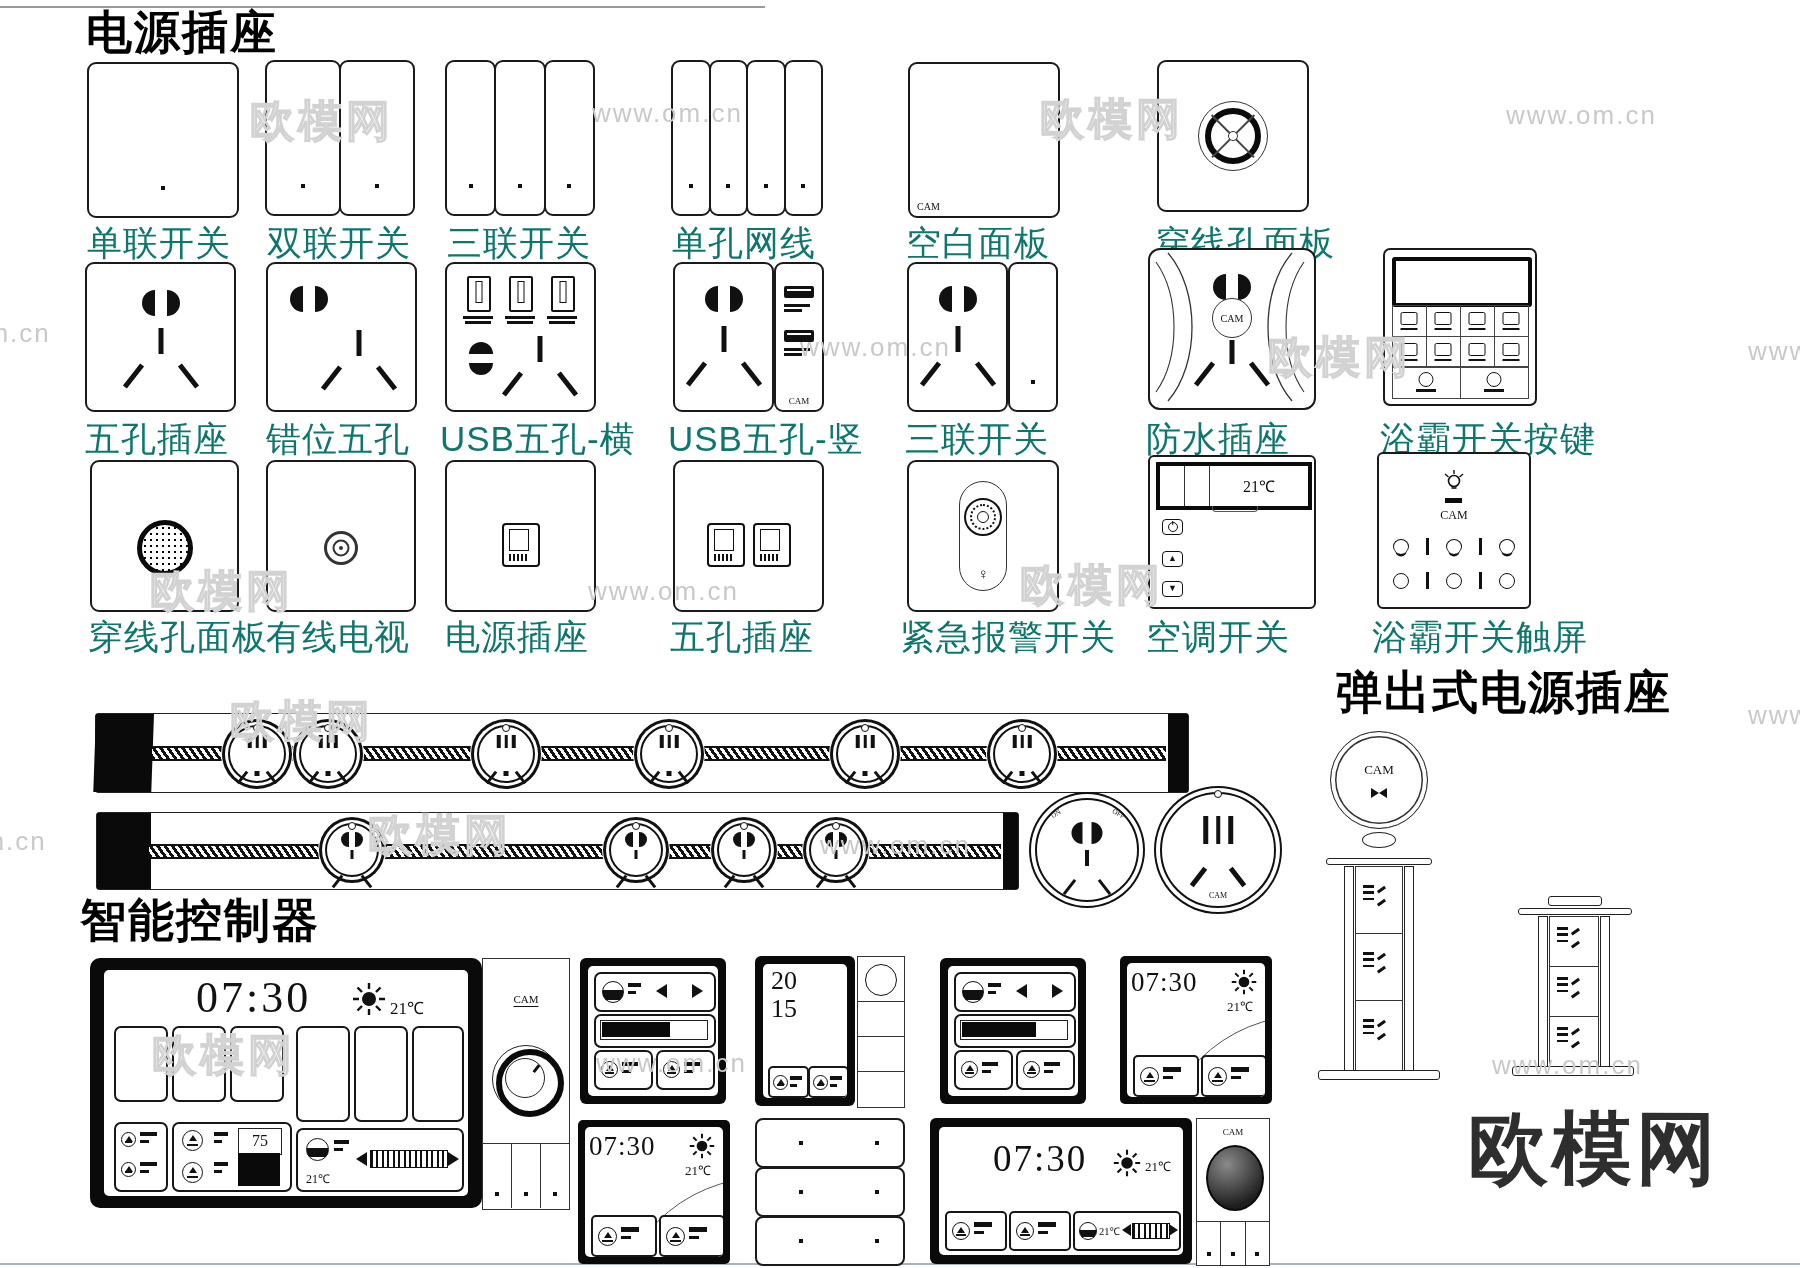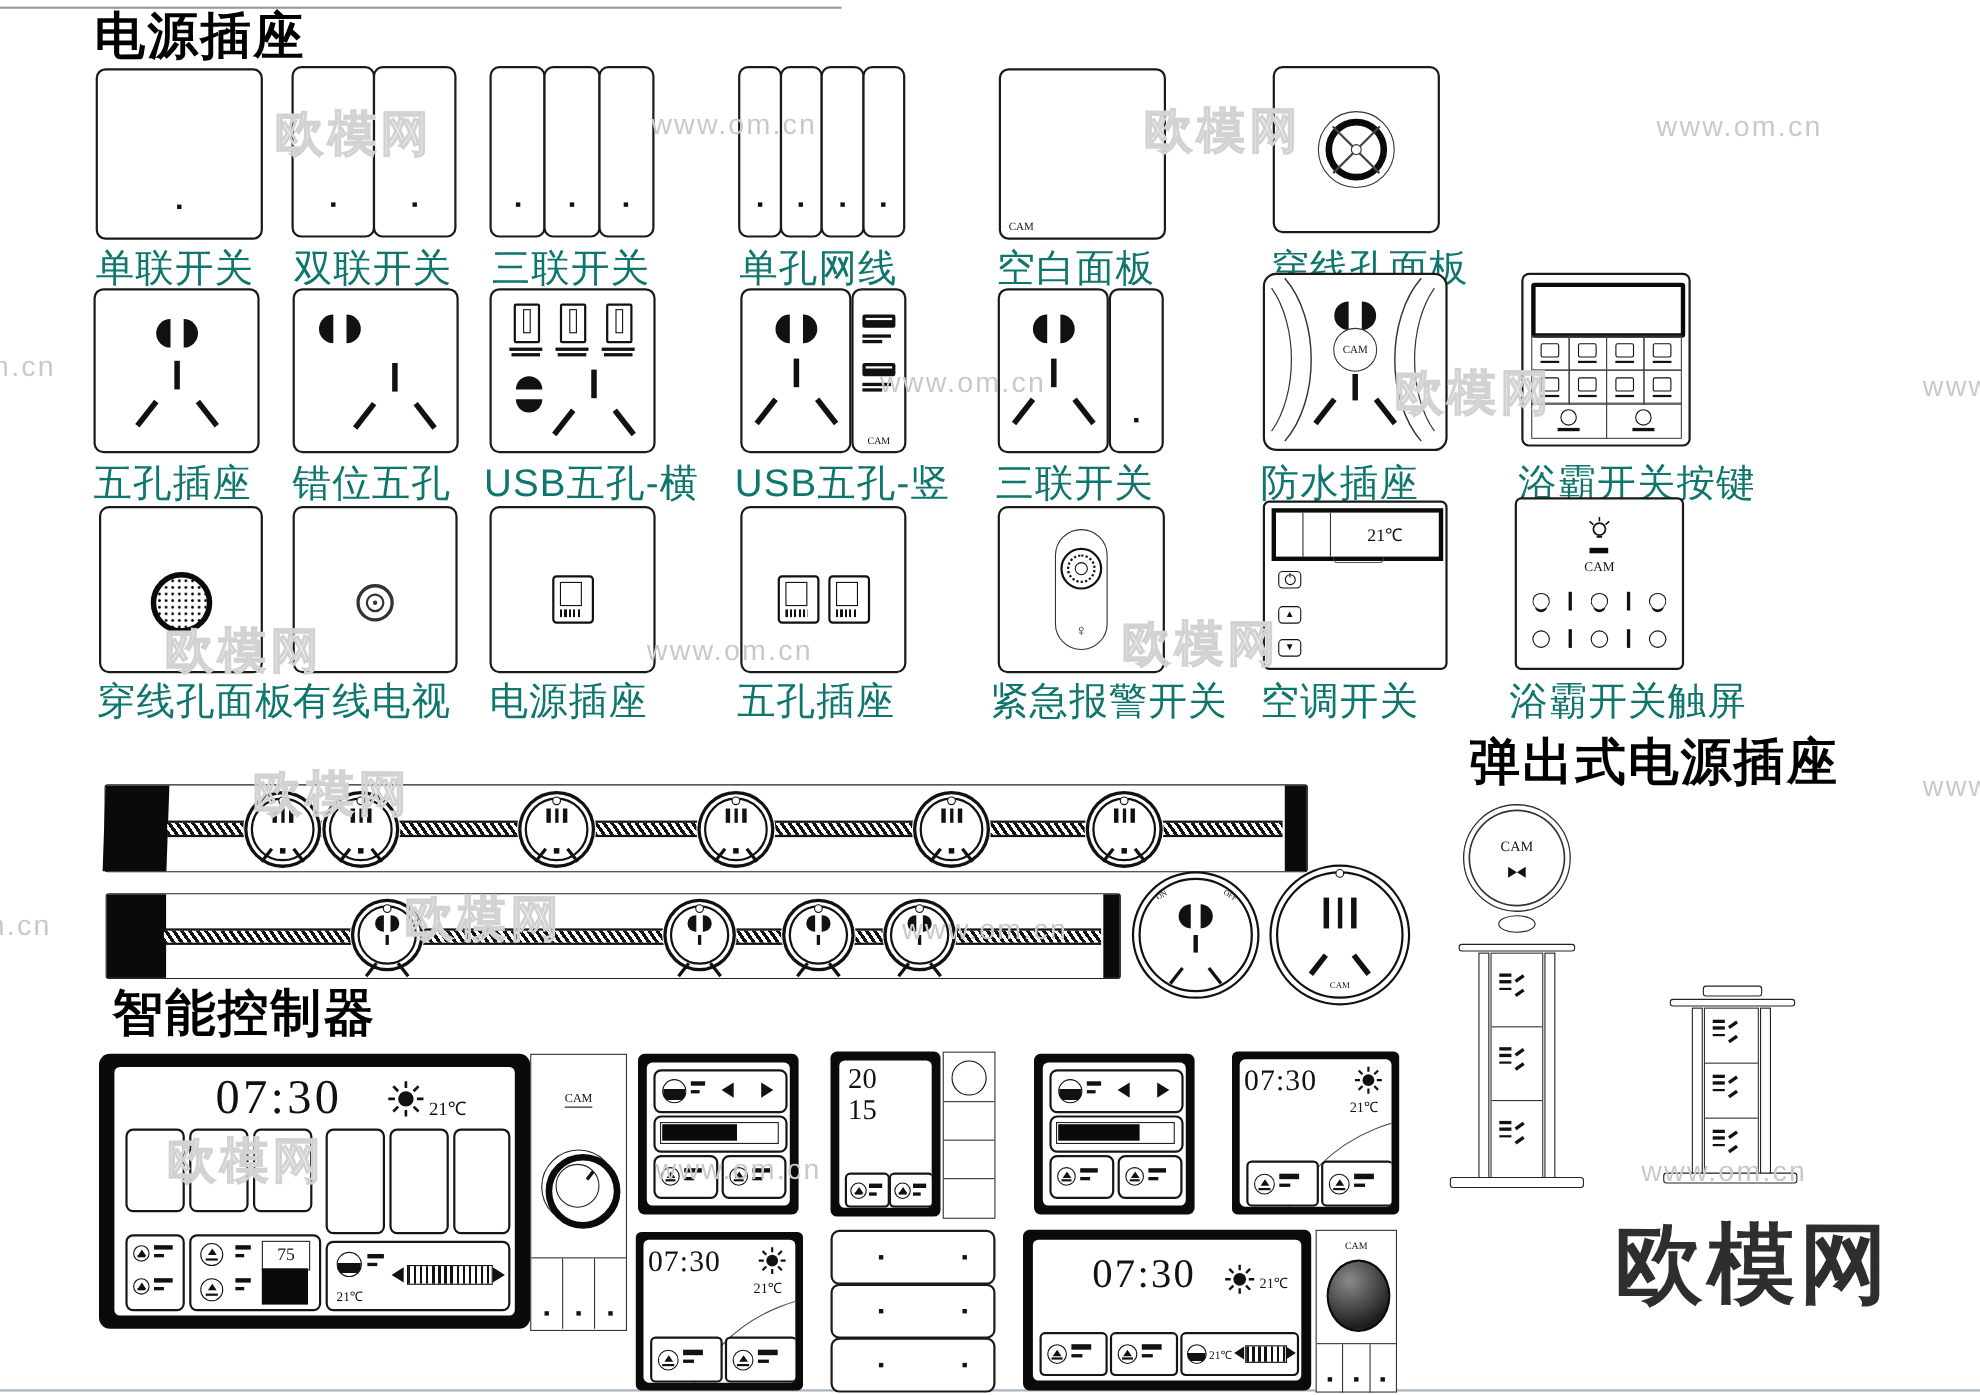--- a/index.html
+++ b/index.html
@@ -98,21 +98,21 @@
 </head>
 <body>
 
 <div class="canvas">
 
   <div class="line" style="left:0;top:6px;width:765px;height:1.5px"></div>
   <div class="line" style="left:0;top:1263px;width:1800px;height:2px;background:#a7b3bf"></div>
 
   <div class="title" style="left:86px;top:2px">电源插座</div>
   <div class="title" style="left:1336px;top:662px">弹出式电源插座</div>
-  <div class="title" style="left:102px;top:890px">智能控制器</div>
+  <div class="title" style="left:80px;top:890px">智能控制器</div>
 
   <div class="panel" style="left:87px;top:62px;width:148px;height:152px">
     <div class="dot"></div>
   </div>
 
   <div class="panel" style="left:267px;top:62px;width:146px;height:152px;border:none">
     <div class="cells">
       <div class="cell">
           <div class="dot"></div>
         </div>

